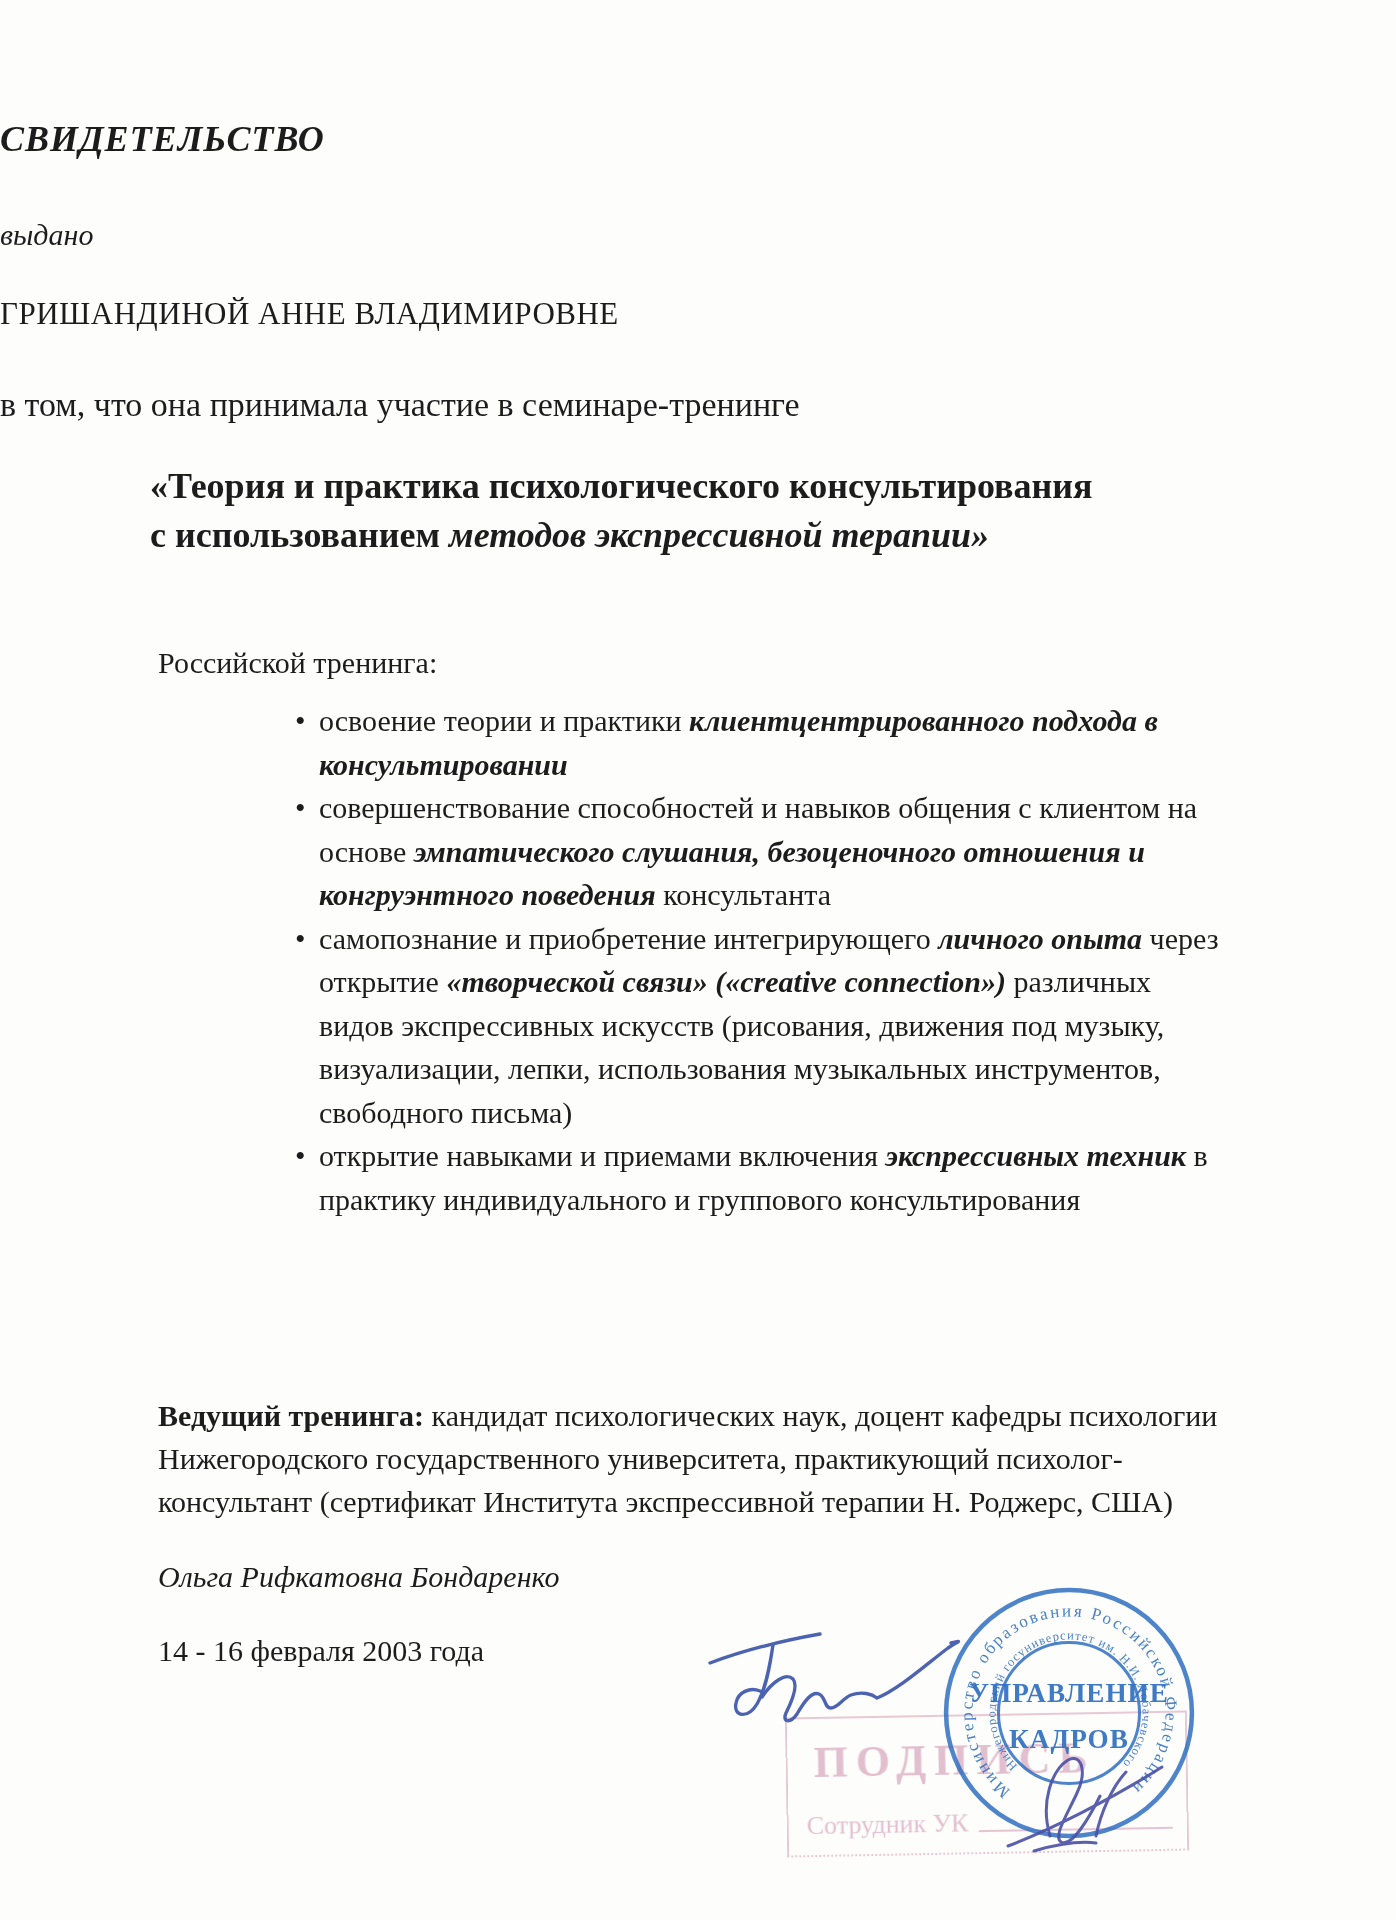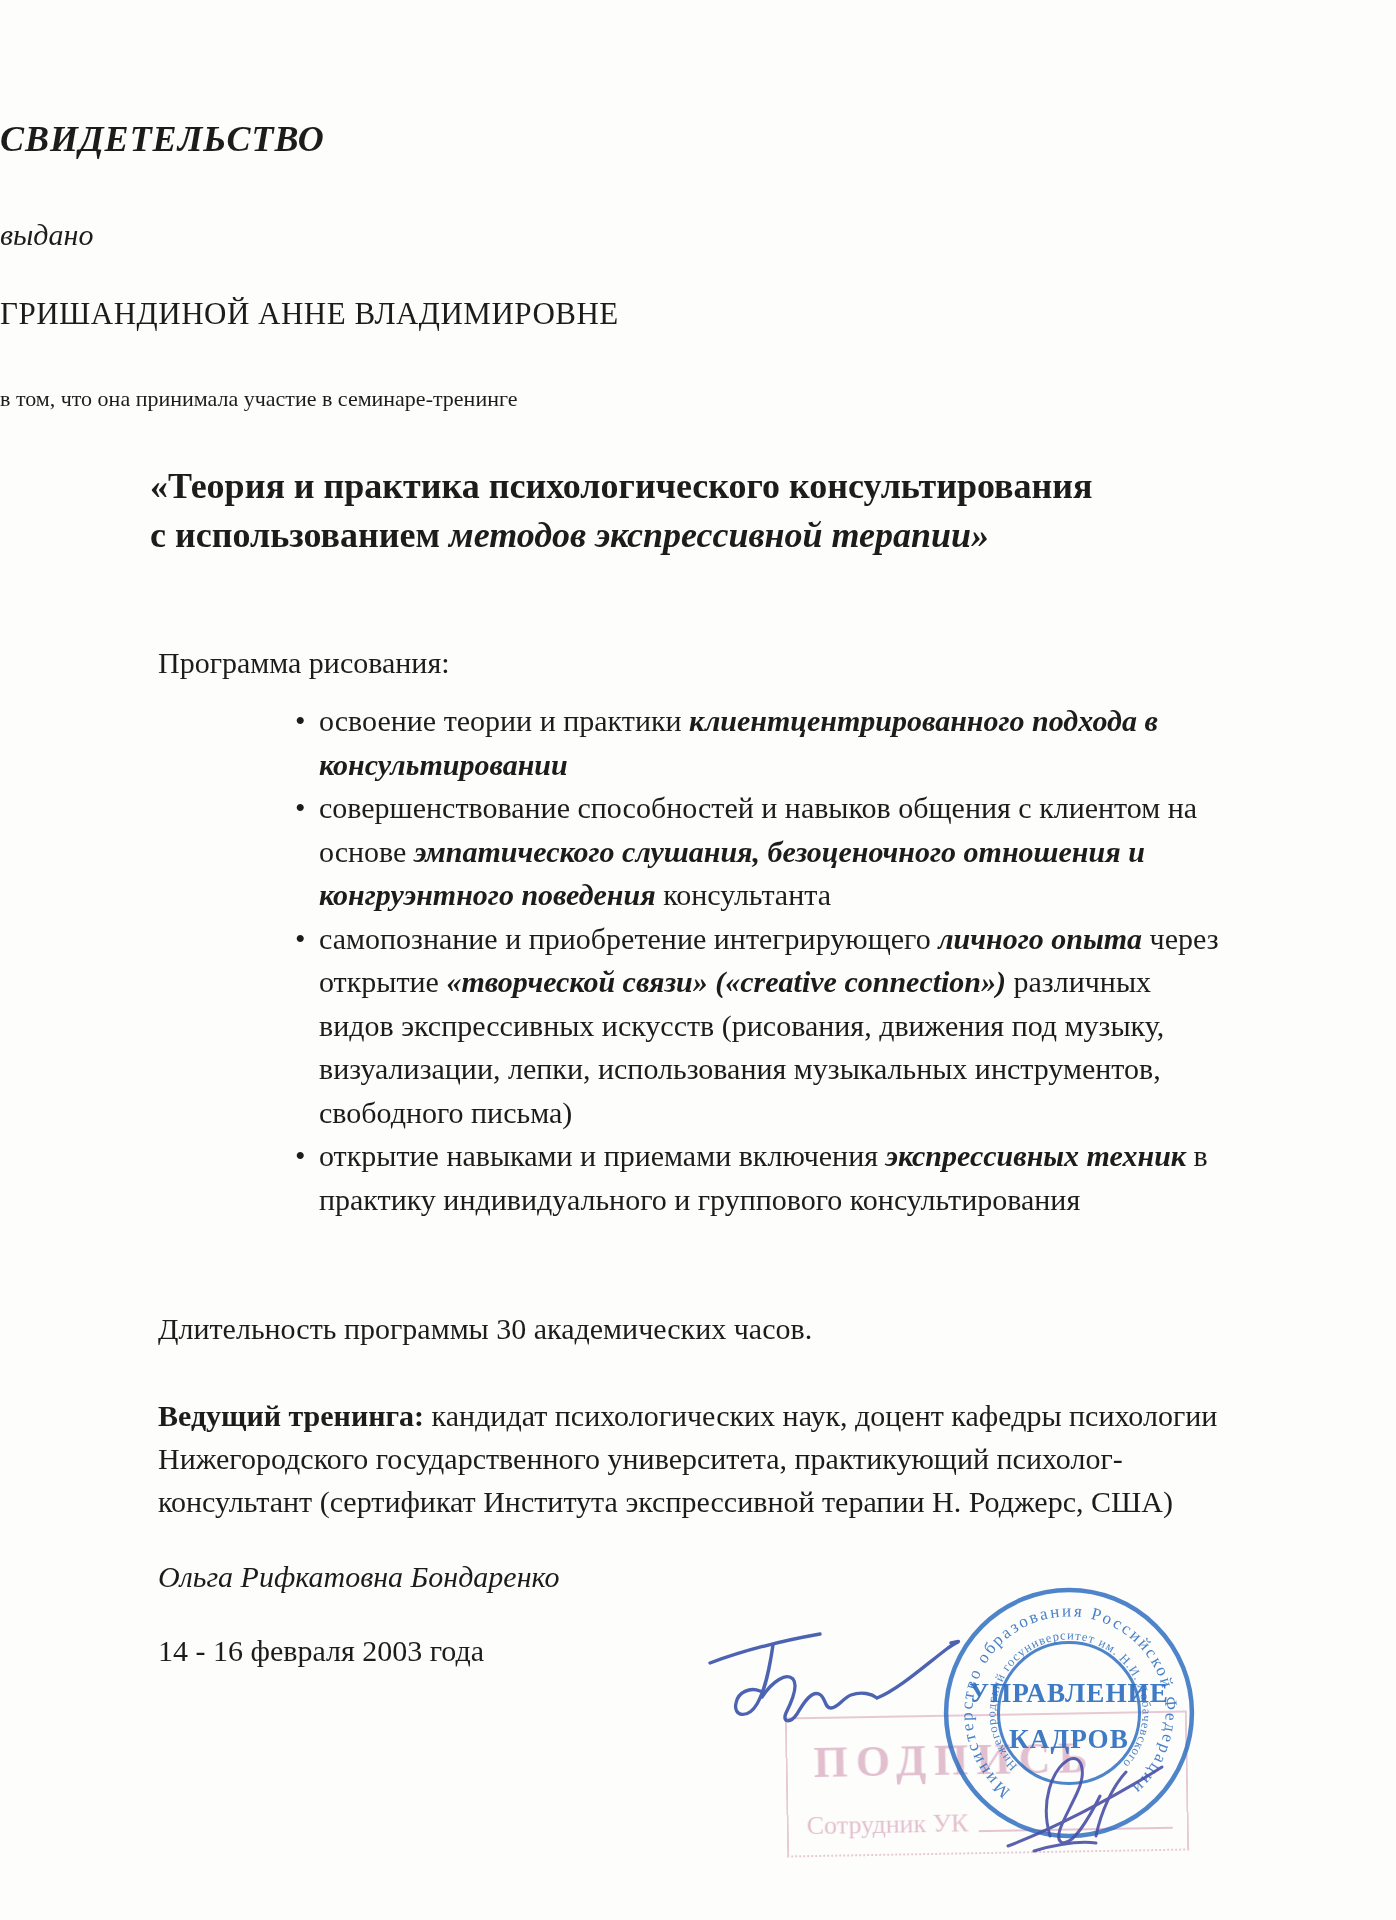--- a/index.html
+++ b/index.html
@@ -14,21 +14,21 @@
   }
   .abs{position:absolute;}
   .center{text-align:left;}
   .title{
     top:118px;left:0;width:1240px;
     font-size:36px;font-weight:bold;font-style:italic;
     letter-spacing:1px;
   }
   .issued{top:218px;left:0;width:1220px;font-size:30px;font-style:italic;}
   .recipient{top:296px;left:0;width:1210px;font-size:31px;letter-spacing:.5px;}
-  .statement{top:386px;left:0;width:1200px;font-size:22px;}
+  .statement{top:386px;left:0;width:1200px;font-size:34px;}
   .heading{
     top:462px;left:150px;width:1100px;
     font-size:36px;font-weight:bold;line-height:49px;
     text-align:left;
   }
   .em{font-weight:bold;font-style:italic;}
   .b{font-weight:bold;}
   .program-label{top:646px;left:158px;font-size:30px;}
   .program{
     top:688px;left:158px;width:940px;
@@ -84,30 +84,29 @@
 
   <div class="abs center recipient">ГРИШАНДИНОЙ АННЕ ВЛАДИМИРОВНЕ</div>
 
   <div class="abs center statement">в том, что она принимала участие в семинаре-тренинге</div>
 
   <div class="abs heading">
     <div>«Теория и практика психологического консультирования</div>
     <div><span>с использованием </span><span class="em">методов экспрессивной терапии»</span></div>
   </div>
 
-  <div class="abs program-label">Программа рисования:</div>
+  <div class="abs program-label">Российской тренинга:</div>
 
   <ul class="abs program">
     <li><span>освоение теории и практики </span><span class="em">клиентцентрированного подхода в консультировании</span></li>
     <li><span>совершенствование способностей и навыков общения с клиентом на основе </span><span class="em">эмпатического слушания, безоценочного отношения и конгруэнтного поведения</span><span> консультанта</span></li>
     <li><span>самопознание и приобретение  интегрирующего </span><span class="em">личного опыта</span><span> через открытие </span><span class="em">«творческой связи» («creative connection»)</span><span> различных видов экспрессивных искусств (рисования, движения под музыку, визуализации, лепки, использования музыкальных инструментов, свободного письма)</span></li>
     <li><span>открытие навыками и приемами включения </span><span class="em">экспрессивных техник</span><span>  в практику индивидуального и группового консультирования</span></li>
   </ul>
 
-  <div class="abs duration">Длительность программы 30 академических часов.</div>
 
   <div class="abs leader"><span class="b">Ведущий тренинга:</span><span> кандидат психологических наук, доцент кафедры психологии Нижегородского государственного университета, практикующий психолог-консультант (сертификат Института экспрессивной терапии Н. Роджерс, США)</span></div>
 
   <div class="abs leader-name">Ольга Рифкатовна Бондаренко</div>
 
   <div class="abs date">14 - 16 февраля 2003 года</div>
 
   <div class="abs pink-stamp">
     <div class="big">ПОДПИСЬ</div>
     <div class="small-row">

